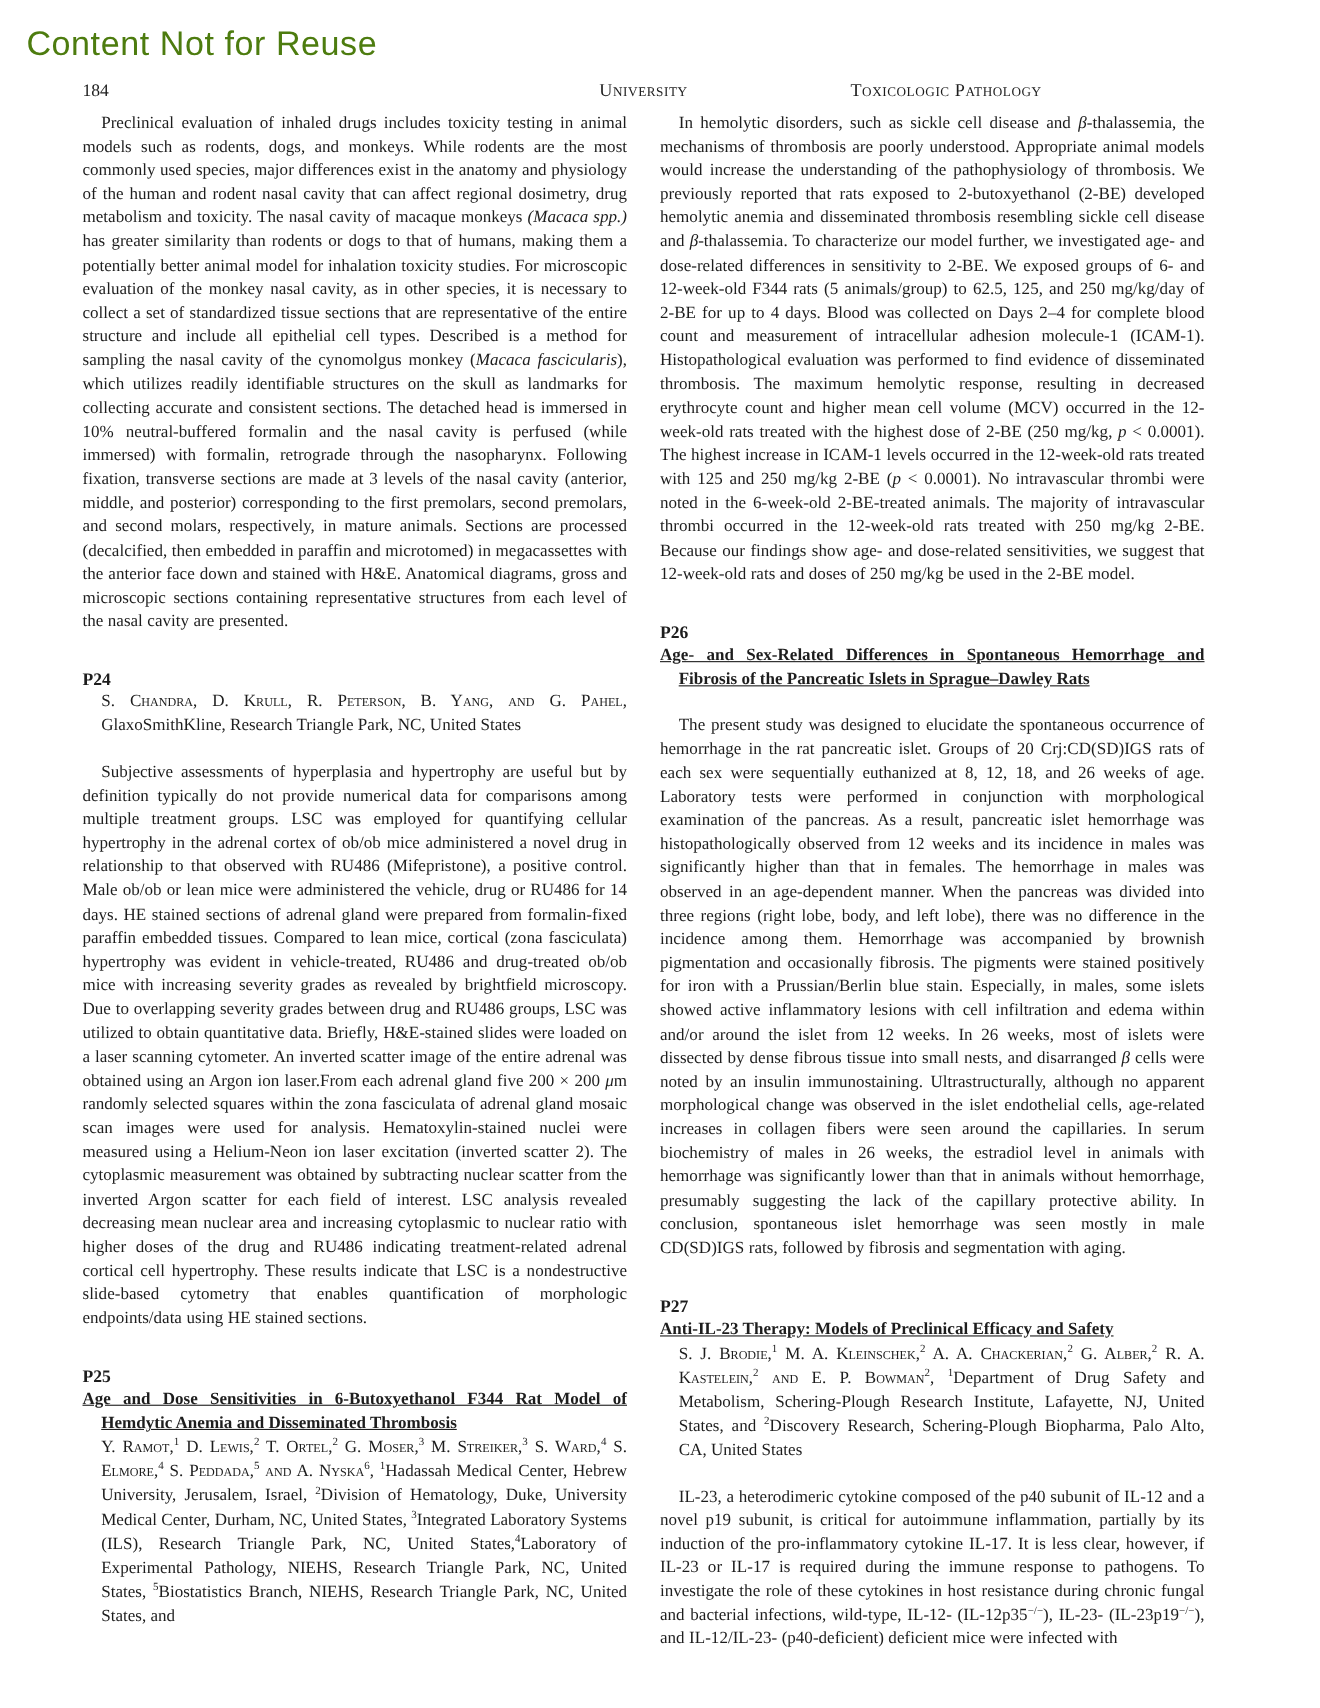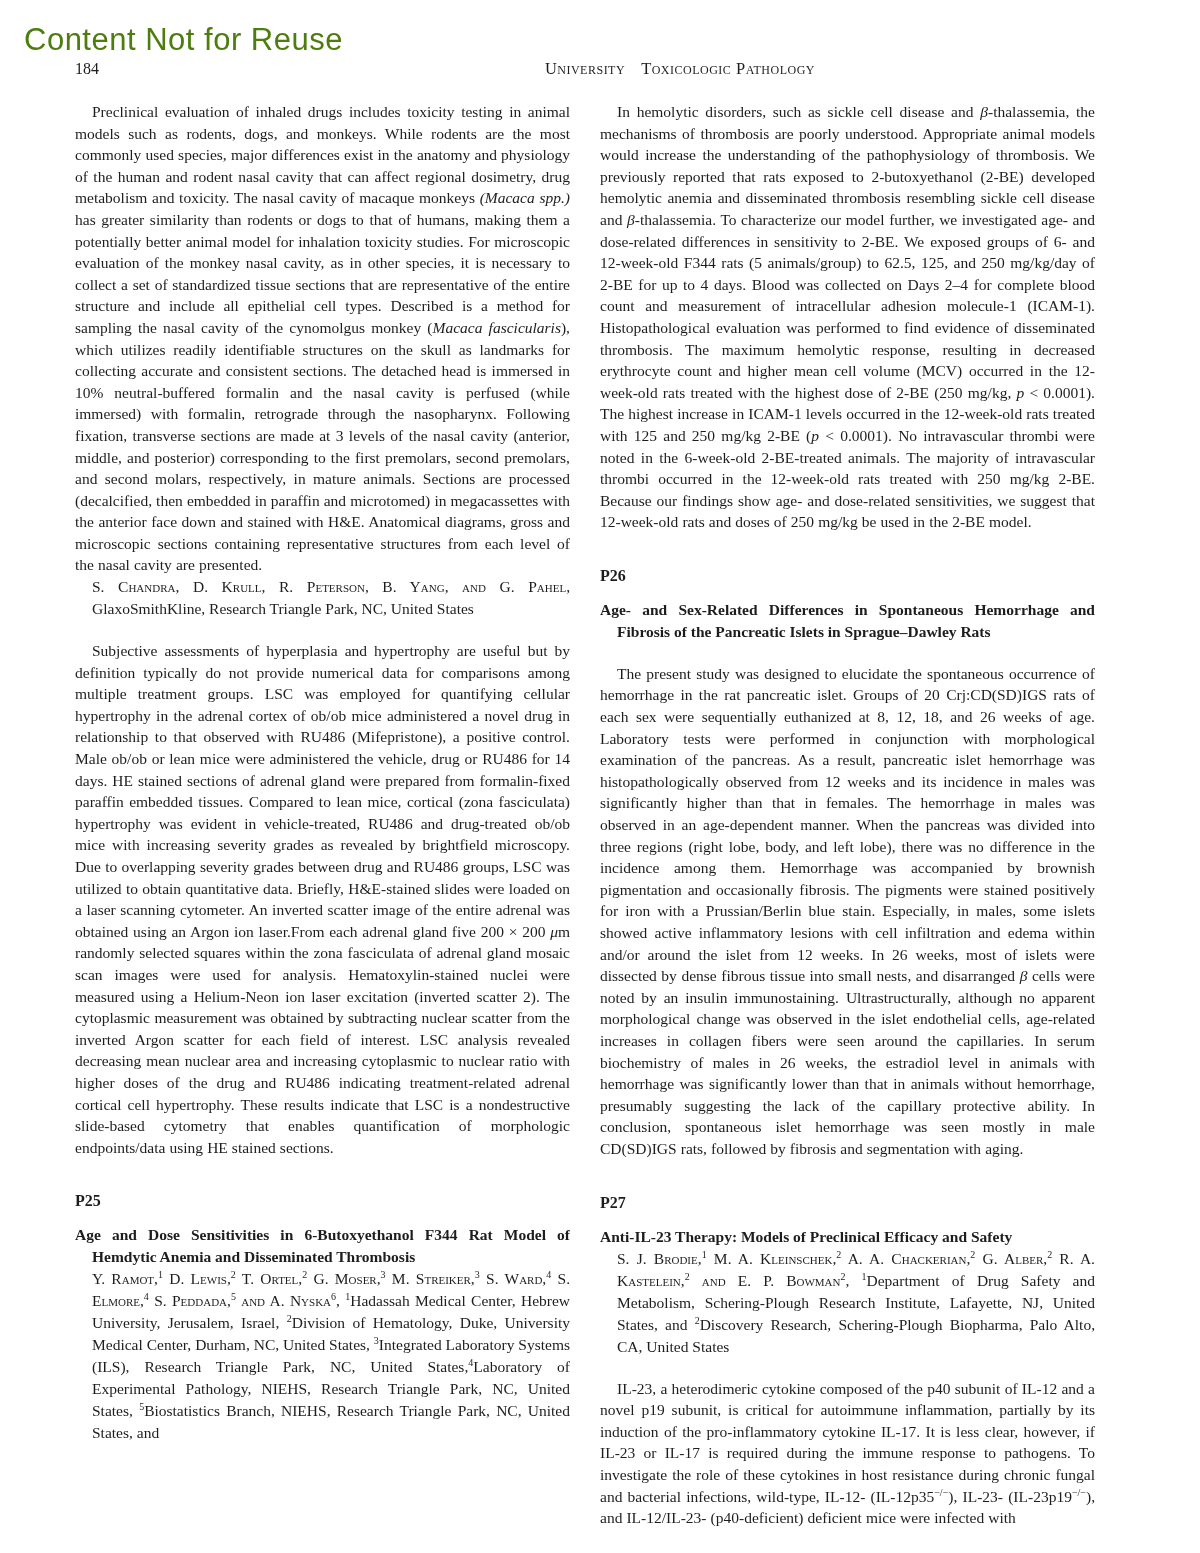--- a/index.html
+++ b/index.html
@@ -6,46 +6,45 @@
   .page {
     position:relative; width:1200px; height:1553px; background:#ffffff;
     font-family:"Liberation Serif", serif; color:#1d1d1d; overflow:hidden;
   }
   .watermark {
     position:absolute; top:24px; left:24px;
     font-family:"Liberation Sans", sans-serif; font-size:31px; line-height:1;
     color:#4d7c0f; letter-spacing:0.5px; white-space:nowrap;
   }
   .header {
-    position:absolute; top:59px; left:75px; width:1020px;
+    position:absolute; top:72px; left:75px; width:1020px;
     display:grid; grid-template-columns:1fr auto 1fr; align-items:baseline;
     font-size:16.5px;
-    gap:16px;
   }
   .header .pageno { text-align:left; font-size:16px; }
   .header .center { text-align:center; font-variant:small-caps; letter-spacing:0.5px; }
-  .header .right  { text-align:left;  font-variant:small-caps; letter-spacing:0.5px; }
+  .header .right  { text-align:center;  font-variant:small-caps; letter-spacing:0.5px; }
   .columns {
     position:absolute; top:101px; left:75px; width:1020px;
     display:flex; gap:30px;
   }
   .col { width:495px; }
   p { margin:0; }
   .body-par {
     font-size:15.5px; line-height:21.6px; text-align:justify;
     text-indent:17px; word-spacing:0.2px;
   }
   .abs-code {
     font-size:16px; font-weight:700; margin:0; line-height:1;
     font-family:"Liberation Serif", serif;
   }
   .mt-sec { margin-top:35px; }
   .abs-title {
     font-size:15.5px; line-height:22px; font-weight:700; text-align:justify;
-    padding-left:17px; text-indent:-17px; margin-top:15px;
+    padding-left:17px; text-indent:-17px; margin-top:1px;text-decoration:underline;
   }
   .abs-authors {
     font-size:15.5px; line-height:22px; text-align:justify;
     margin-left:17px;
   }
   .abs-body { margin-top:20px; }
   .sc { font-variant:small-caps; }
   sup { font-size:10px; line-height:0; }
   i { font-style:italic; }
 </style>
@@ -62,20 +61,21 @@
     <span class="right">Toxicologic Pathology</span>
   </div>
 
   <div class="columns">
 
     <section class="col">
 
       <p class="body-par"><span>Preclinical evaluation of inhaled drugs includes toxicity testing in animal models such as rodents, dogs, and monkeys. While rodents are the most commonly used species, major differences exist in the anatomy and physiology of the human and rodent nasal cavity that can affect regional dosimetry, drug metabolism and toxicity. The nasal cavity of macaque monkeys </span><i>(Macaca spp.)</i><span> has greater similarity than rodents or dogs to that of humans, making them a potentially better animal model for inhalation toxicity studies. For microscopic evaluation of the monkey nasal cavity, as in other species, it is necessary to collect a set of standardized tissue sections that are representative of the entire structure and include all epithelial cell types. Described is a method for sampling the nasal cavity of the cynomolgus monkey (</span><i>Macaca fascicularis</i><span>), which utilizes readily identifiable structures on the skull as landmarks for collecting accurate and consistent sections. The detached head is immersed in 10% neutral-buffered formalin and the nasal cavity is perfused (while immersed) with formalin, retrograde through the nasopharynx. Following fixation, transverse sections are made at 3 levels of the nasal cavity (anterior, middle, and posterior) corresponding to the first premolars, second premolars, and second molars, respectively, in mature animals. Sections are processed (decalcified, then embedded in paraffin and microtomed) in megacassettes with the anterior face down and stained with H&amp;E. Anatomical diagrams, gross and microscopic sections containing representative structures from each level of the nasal cavity are presented.</span></p>
 
       <div>
+        <h2 class="abs-code mt-sec">P24</h2>
         <p class="abs-authors"><span class="sc">S. Chandra, D. Krull, R. Peterson, B. Yang, and G. Pahel</span><span>, GlaxoSmithKline, Research Triangle Park, NC, United States</span></p>
         <p class="body-par abs-body"><span>Subjective assessments of hyperplasia and hypertrophy are useful but by definition typically do not provide numerical data for comparisons among multiple treatment groups. LSC was employed for quantifying cellular hypertrophy in the adrenal cortex of ob/ob mice administered a novel drug in relationship to that observed with RU486 (Mifepristone), a positive control. Male ob/ob or lean mice were administered the vehicle, drug or RU486 for 14 days. HE stained sections of adrenal gland were prepared from formalin-fixed paraffin embedded tissues. Compared to lean mice, cortical (zona fasciculata) hypertrophy was evident in vehicle-treated, RU486 and drug-treated ob/ob mice with increasing severity grades as revealed by brightfield microscopy. Due to overlapping severity grades between drug and RU486 groups, LSC was utilized to obtain quantitative data. Briefly, H&amp;E-stained slides were loaded on a laser scanning cytometer. An inverted scatter image of the entire adrenal was obtained using an Argon ion laser.From each adrenal gland five 200 × 200 </span><i>μ</i><span>m randomly selected squares within the zona fasciculata of adrenal gland mosaic scan images were used for analysis. Hematoxylin-stained nuclei were measured using a Helium-Neon ion laser excitation (inverted scatter 2). The cytoplasmic measurement was obtained by subtracting nuclear scatter from the inverted Argon scatter for each field of interest. LSC analysis revealed decreasing mean nuclear area and increasing cytoplasmic to nuclear ratio with higher doses of the drug and RU486 indicating treatment-related adrenal cortical cell hypertrophy. These results indicate that LSC is a nondestructive slide-based cytometry that enables quantification of morphologic endpoints/data using HE stained sections.</span></p>
       </div>
 
       <div>
         <h2 class="abs-code mt-sec">P25</h2>
         <p class="abs-title"><span>Age and Dose Sensitivities in 6-Butoxyethanol F344 Rat Model of Hemdytic Anemia and Disseminated Thrombosis</span></p>
         <p class="abs-authors"><span class="sc">Y. Ramot,</span><sup>1</sup><span class="sc"> D. Lewis,</span><sup>2</sup><span class="sc"> T. Ortel,</span><sup>2</sup><span class="sc"> G. Moser,</span><sup>3</sup><span class="sc"> M. Streiker,</span><sup>3</sup><span class="sc"> S. Ward,</span><sup>4</sup><span class="sc"> S. Elmore,</span><sup>4</sup><span class="sc"> S. Peddada,</span><sup>5</sup><span class="sc"> and A. Nyska</span><sup>6</sup><span>, </span><sup>1</sup><span>Hadassah Medical Center, Hebrew University, Jerusalem, Israel, </span><sup>2</sup><span>Division of Hematology, Duke, University Medical Center, Durham, NC, United States, </span><sup>3</sup><span>Integrated Laboratory Systems (ILS), Research Triangle Park, NC, United States,</span><sup>4</sup><span>Laboratory of Experimental Pathology, NIEHS, Research Triangle Park, NC, United States, </span><sup>5</sup><span>Biostatistics Branch, NIEHS, Research Triangle Park, NC, United States, and </span></p>
       </div>
 

